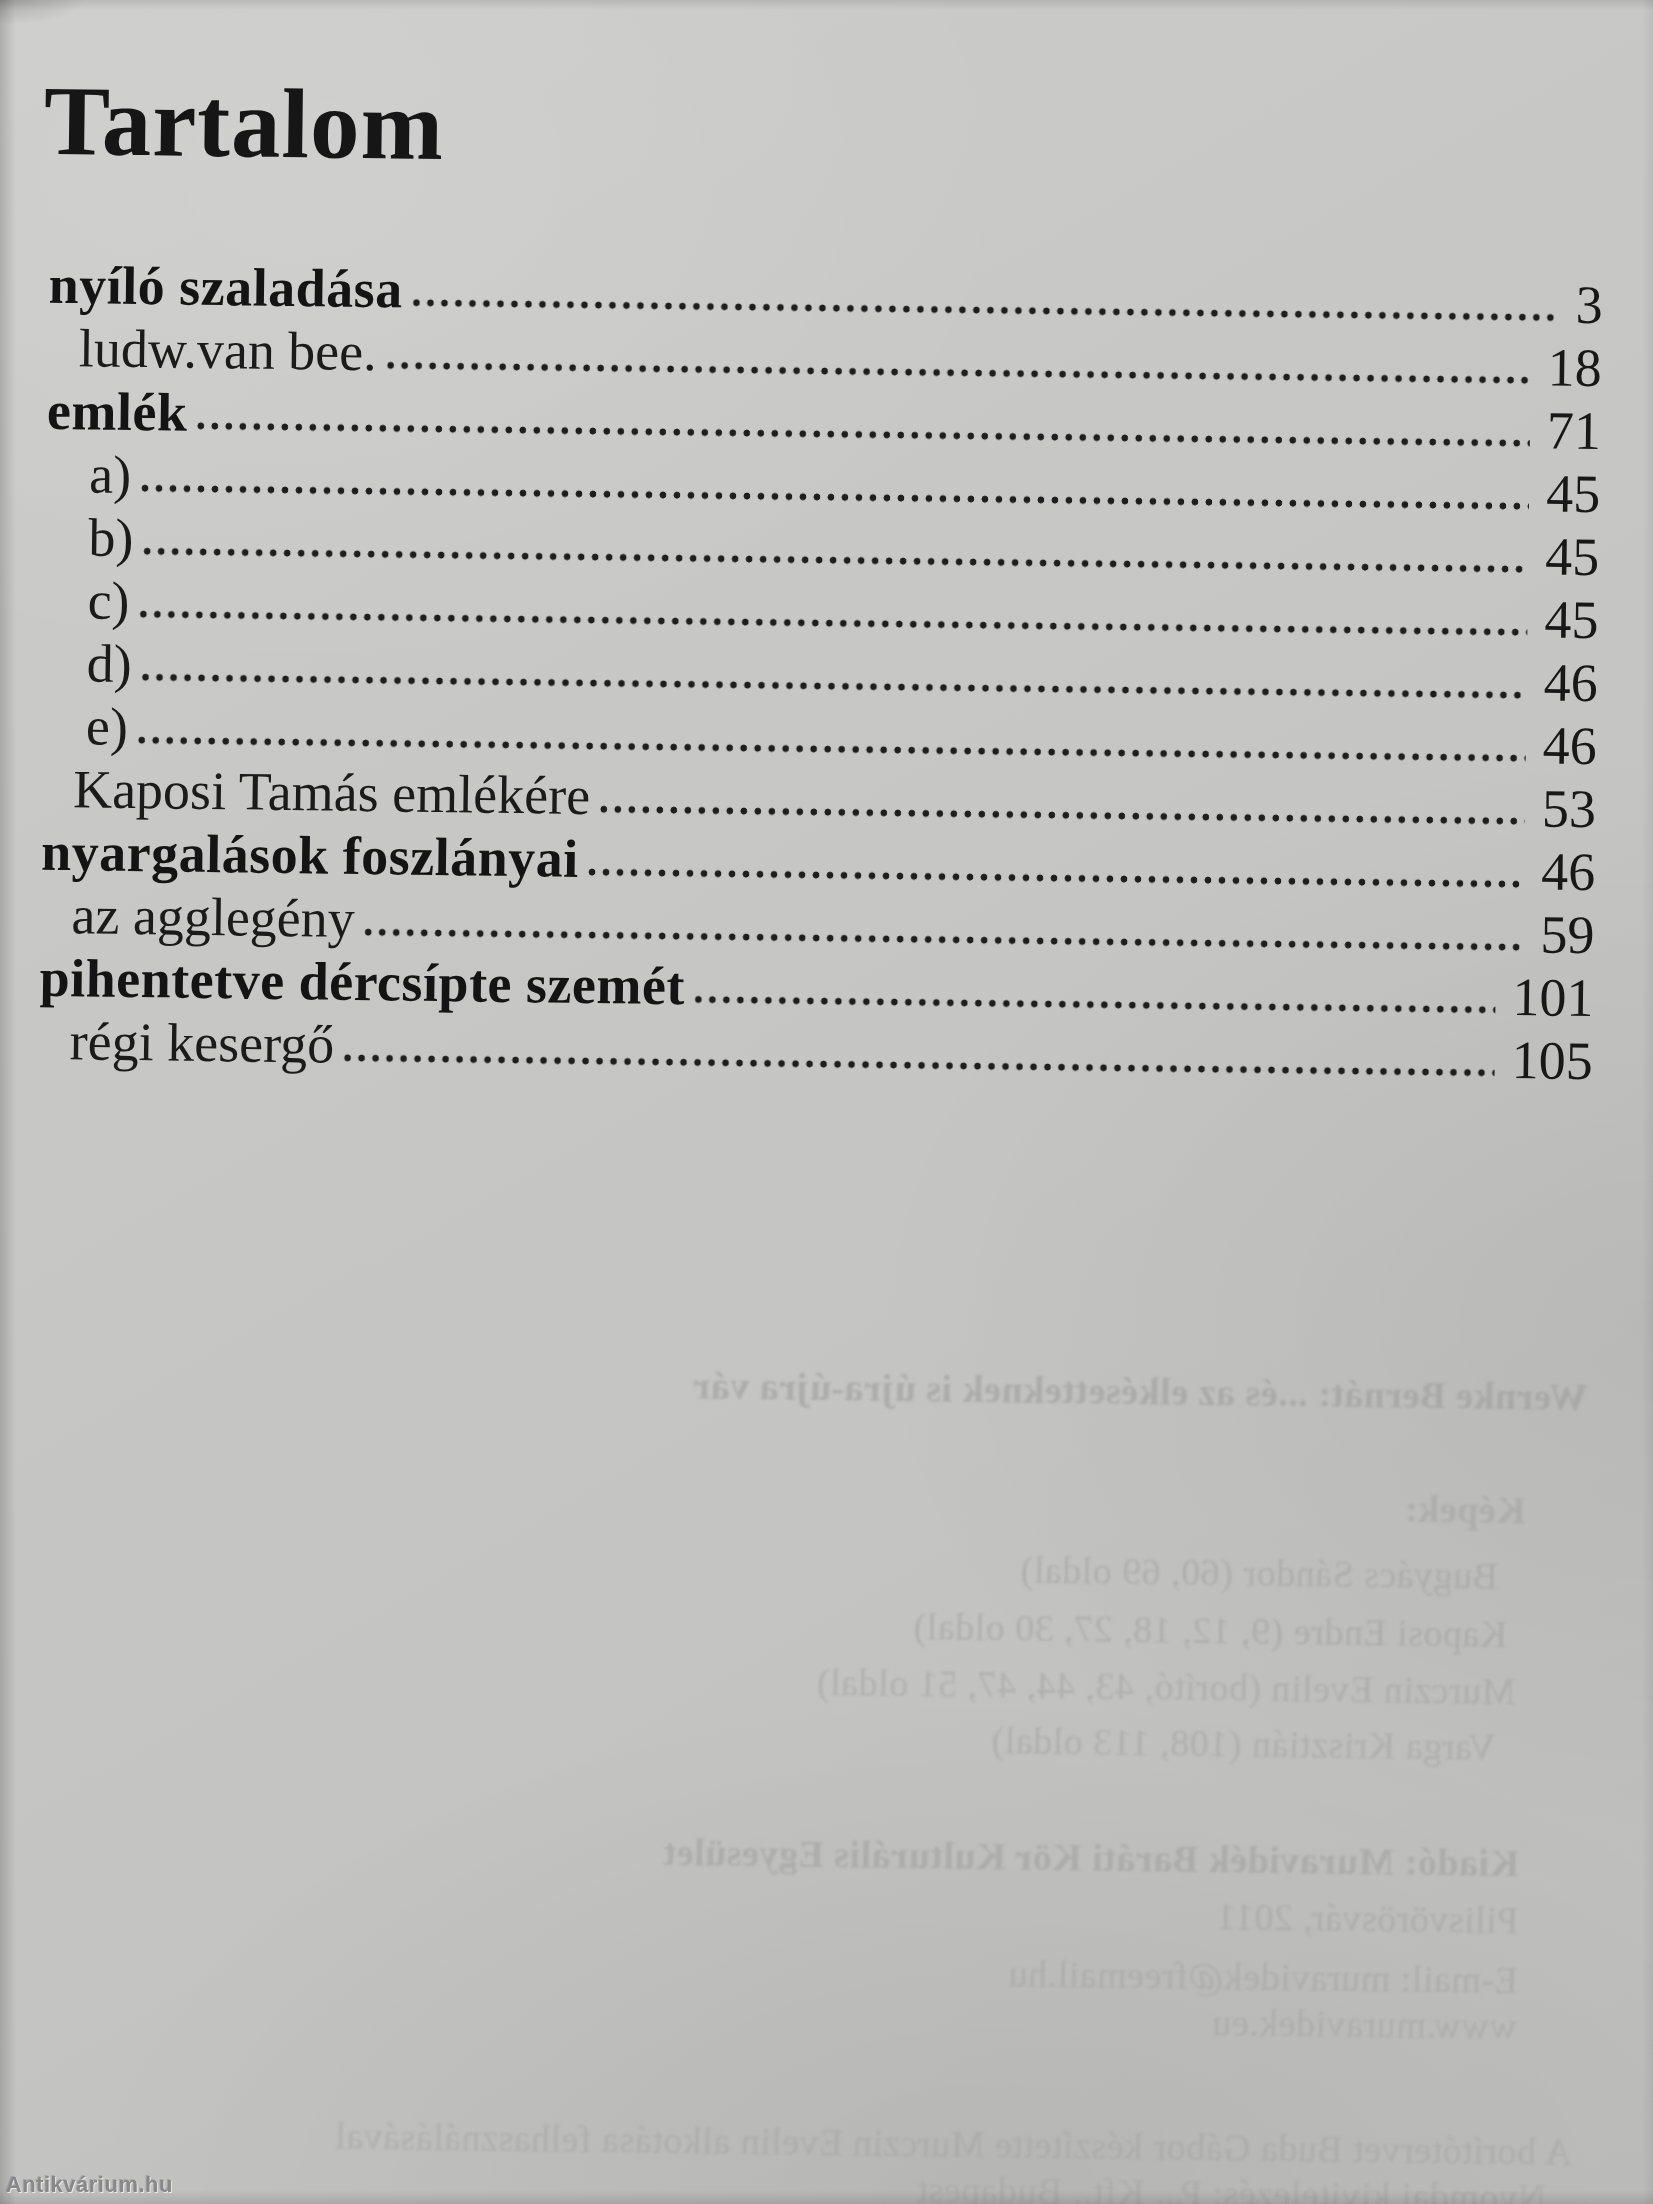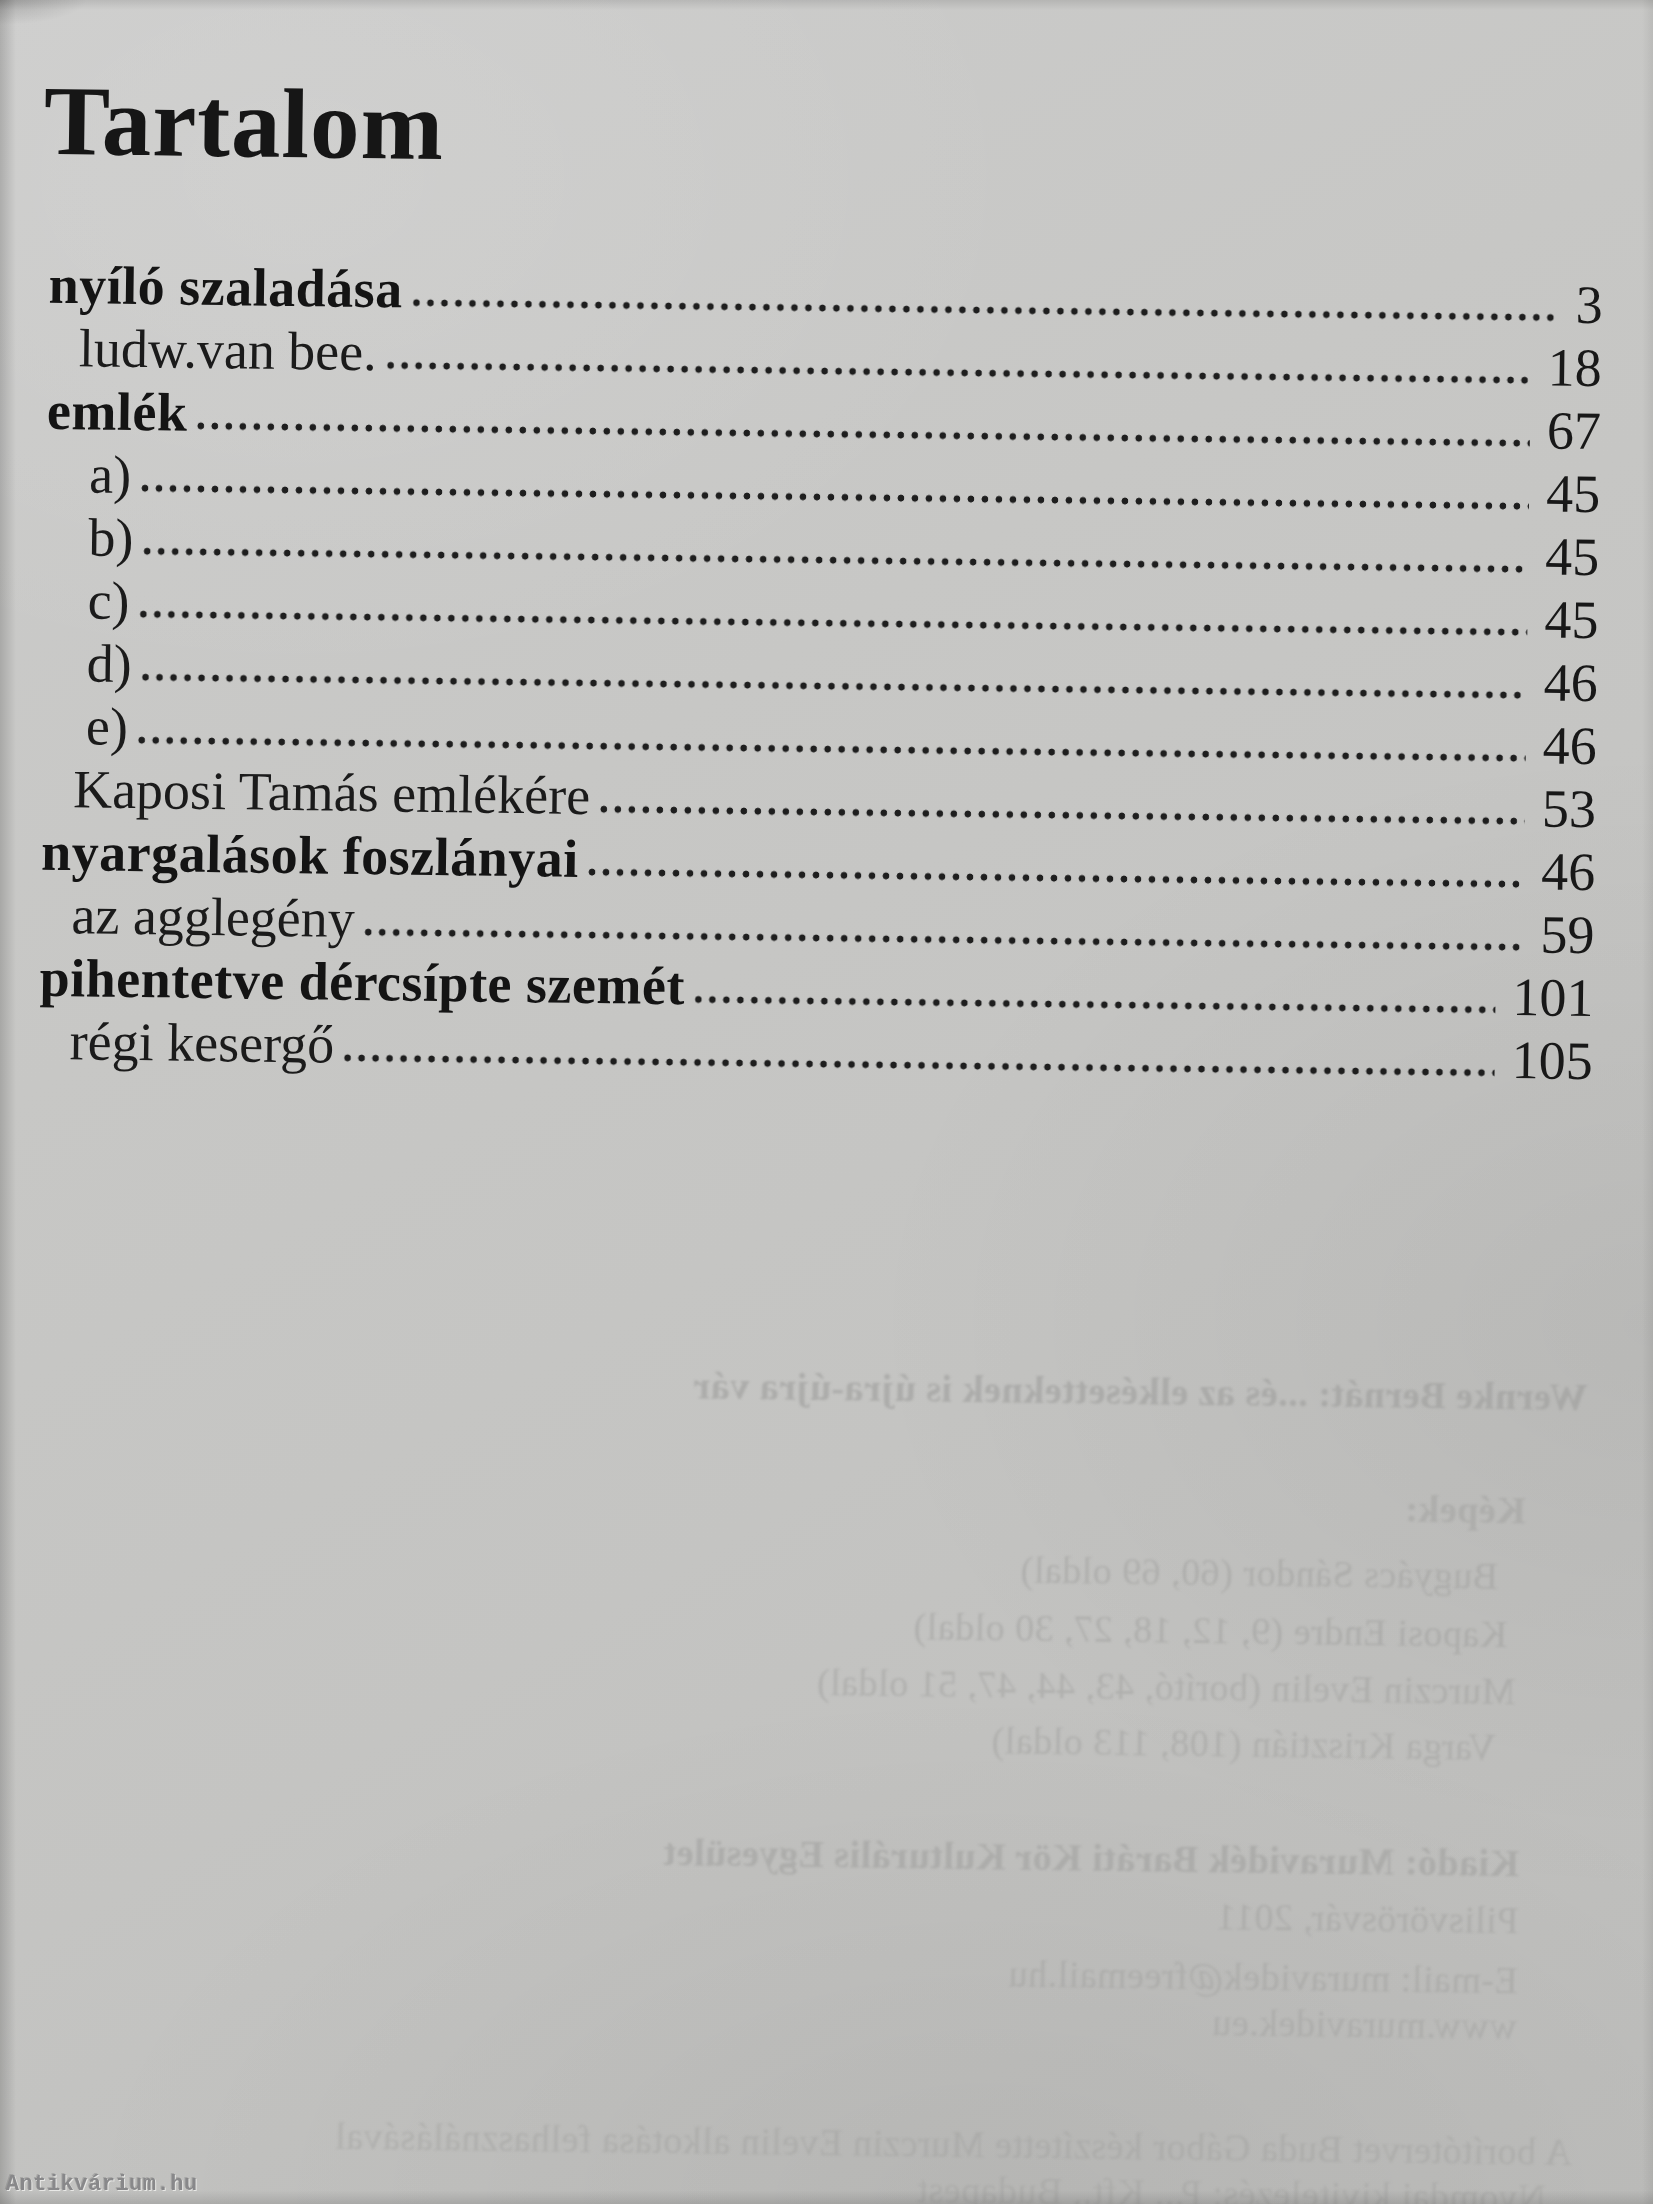--- a/index.html
+++ b/index.html
@@ -67,21 +67,21 @@
   .bl6{top:481px;left:70px;font-weight:700;opacity:.55;}
   .bl7{top:538px;left:70px;opacity:.50;}
   .bl8{top:598px;left:70px;opacity:.48;}
   .bl9{top:644px;left:70px;opacity:.45;}
   .bl10{top:769px;left:13.6px;opacity:.45;}
   .bl11{top:815px;left:39px;opacity:.42;}
 
   
   .watermark{
     position:absolute;left:5.8px;top:2172px;
-    font-family:Liberation Mono, monospace;
+    font-family:Liberation Sans, sans-serif;
     font-size:22px;font-weight:700;letter-spacing:0.5px;
     color:#88888a;
     text-shadow:1px 1px 0 rgba(238,238,236,.85), -1px -1px 0 rgba(90,90,92,.25);
   }
 </style>
 </head>
 <body>
 
 <div class="page">
 
@@ -97,21 +97,21 @@
         <span class="pg">3</span>
       </div>
       <div class="row sub i1">
         <span class="lbl">ludw.van bee.</span>
         <span class="leader"></span>
         <span class="pg">18</span>
       </div>
       <div class="row chapter i0">
         <span class="lbl">emlék</span>
         <span class="leader"></span>
-        <span class="pg">67</span>
+        <span class="pg">71</span>
       </div>
       <div class="row sub i2">
         <span class="lbl">a)</span>
         <span class="leader"></span>
         <span class="pg">45</span>
       </div>
       <div class="row sub i2">
         <span class="lbl">b)</span>
         <span class="leader"></span>
         <span class="pg">45</span>

